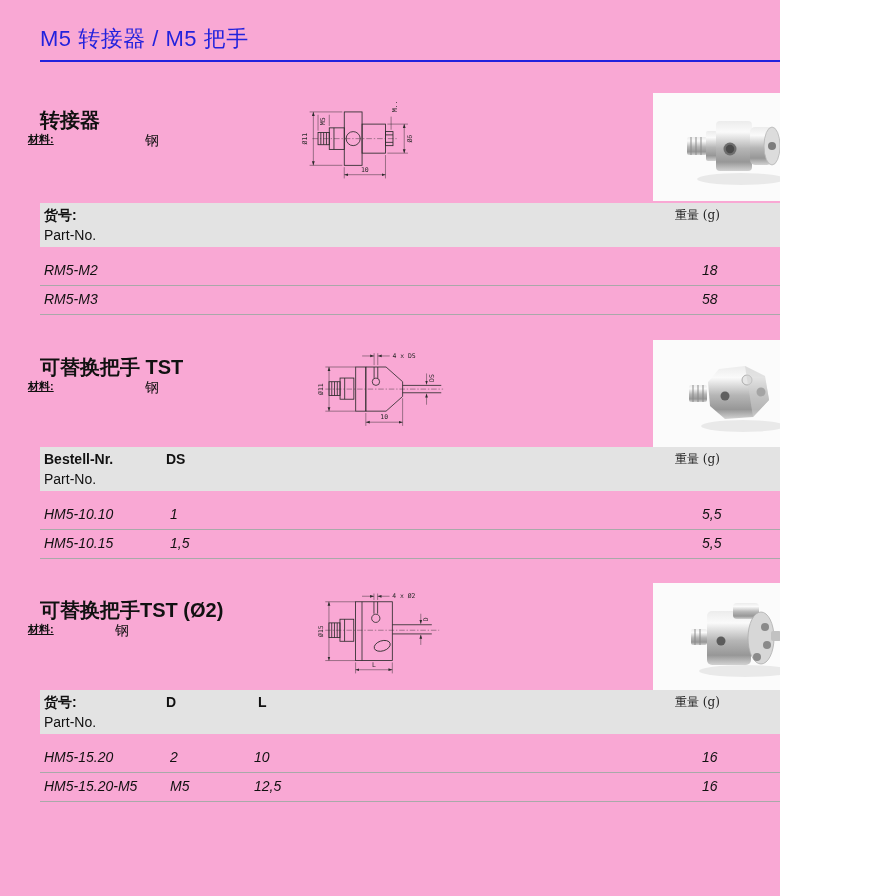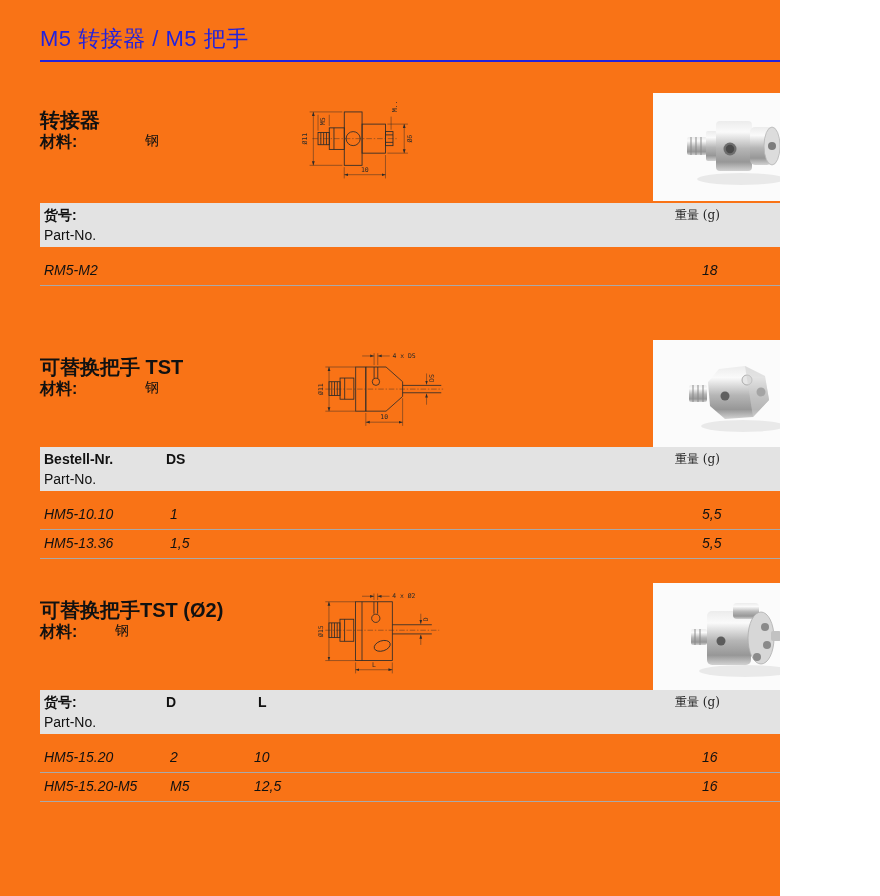--- a/index.html
+++ b/index.html
@@ -1,28 +1,28 @@
 <!DOCTYPE html>
 <html><head>
 <meta charset="utf-8">
 <style>
   html,body{margin:0;padding:0;background:#fff;}
-  .page{position:relative;width:780px;height:896px;background:#f97316;overflow:hidden;
+  .page{position:relative;width:780px;height:896px;background:#f9a8d4;overflow:hidden;
         font-family:"Liberation Sans","DejaVu Sans",sans-serif;color:#111;}
   .page-title{position:absolute;left:40px;top:24px;font-size:22px;font-weight:400;
         color:#2222dd;letter-spacing:0.5px;}
   .title-rule{position:absolute;left:40px;top:60px;width:791px;height:2px;background:#2222dd;}
 
   .section{position:absolute;left:0;width:880px;}
   .sec1{top:90px;height:230px;}
   .sec2{top:337px;height:230px;}
   .sec3{top:580px;height:235px;}
 
   .sec-heading{position:absolute;left:40px;top:17px;font-size:20px;font-weight:bold;}
-  .mat-label{position:absolute;left:40px;top:42px;font-size:16px;font-weight:bold;}
+  .mat-label{position:absolute;left:28px;top:42px;font-size:11px;font-weight:bold;text-decoration:underline;}
   .mat-value{position:absolute;top:42px;font-size:14px;}
   .mat-wide{left:145px;}
   .mat-narrow{left:115px;}
 
   .drawing{position:absolute;}
   .d1{left:288px;top:6px;width:150px;height:89px;}
   .d2{left:305px;top:7px;width:152px;height:92px;}
   .d3{left:303px;top:8px;width:152px;height:90px;}
   .drawing text{font-family:"DejaVu Sans Mono","Liberation Mono",monospace;font-size:7px;fill:#2a2a2a;}
 
@@ -128,20 +128,24 @@
       <div class="thead">
         <span class="main-h">货号:</span>
         <span class="sub-h">Part-No.</span>
         <span class="w-h">重量 (g)</span>
       </div>
       <div class="tbody">
         <div class="trow">
           <span class="cell-part">RM5-M2</span>
           <span class="cell-w">18</span>
         </div>
+        <div class="trow">
+          <span class="cell-part">RM5-M3</span>
+          <span class="cell-w">58</span>
+        </div>
       </div>
     </div>
   </div>
 
   <div class="section sec2">
     <div class="sec-heading">可替换把手 TST</div>
     <span class="mat-label">材料:</span>
     <span class="mat-value mat-wide">钢</span>
 
     <svg class="drawing d2" viewBox="0 0 165 100">
@@ -216,21 +220,21 @@
         <span class="sub-h">Part-No.</span>
         <span class="w-h">重量 (g)</span>
       </div>
       <div class="tbody">
         <div class="trow">
           <span class="cell-part">HM5-10.10</span>
           <span class="cell-c2">1</span>
           <span class="cell-w">5,5</span>
         </div>
         <div class="trow">
-          <span class="cell-part">HM5-13.36</span>
+          <span class="cell-part">HM5-10.15</span>
           <span class="cell-c2">1,5</span>
           <span class="cell-w">5,5</span>
         </div>
       </div>
     </div>
   </div>
 
   <div class="section sec3">
     <div class="sec-heading">可替换把手TST (Ø2)</div>
     <span class="mat-label">材料:</span>

